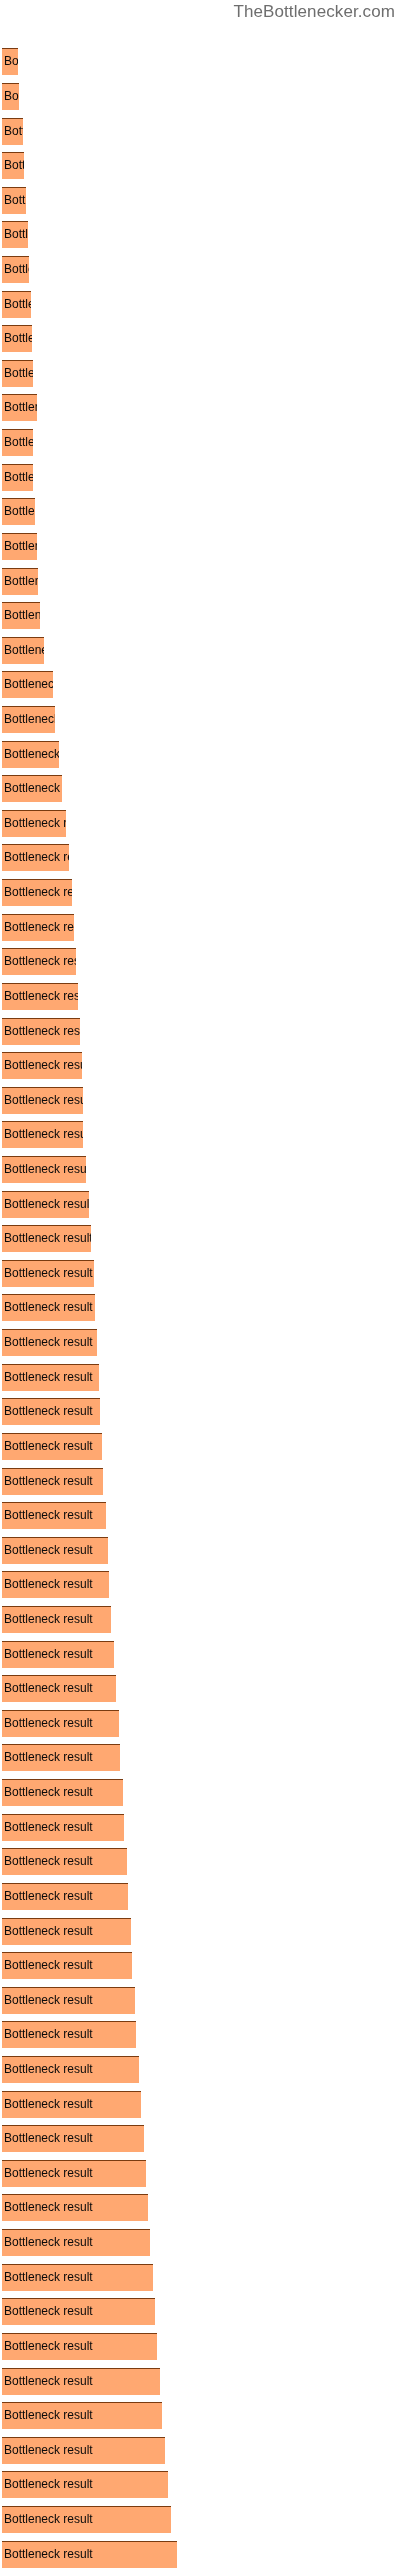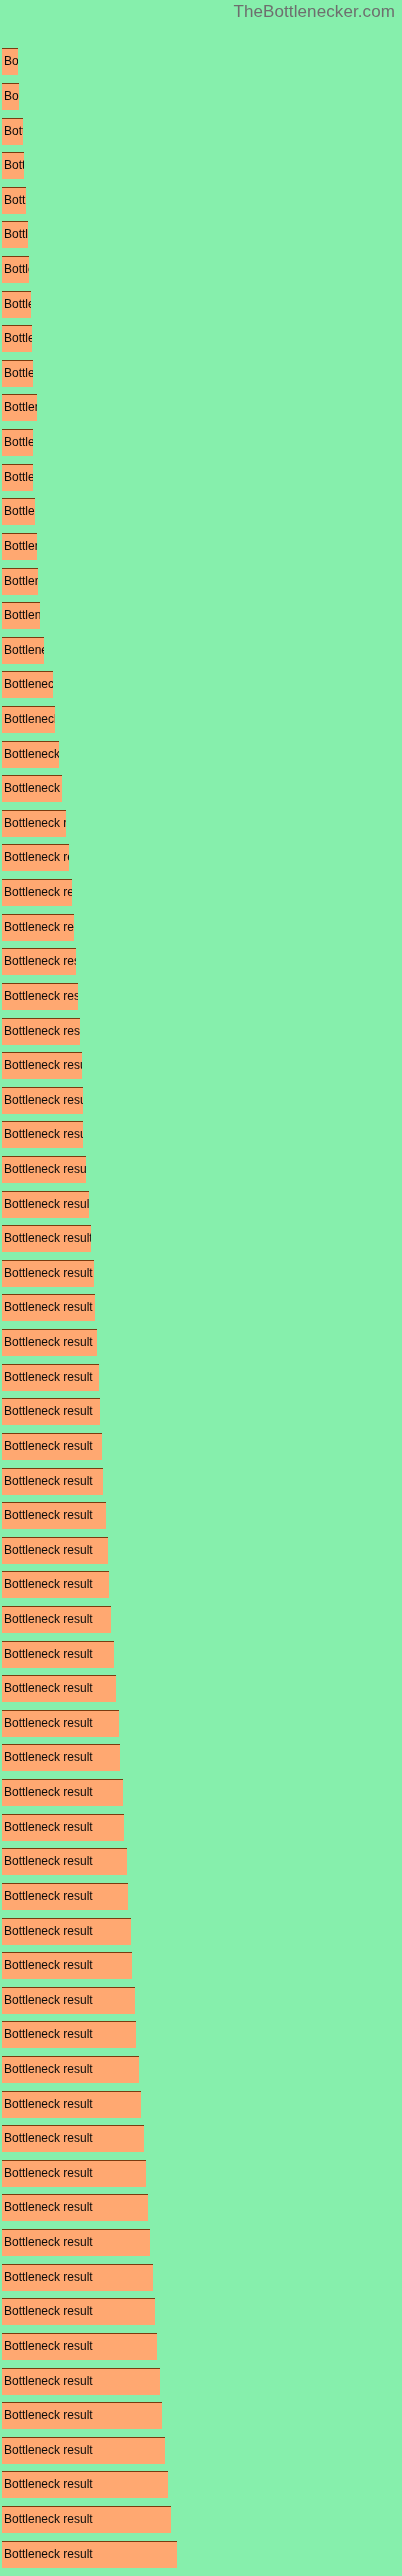--- a/index.html
+++ b/index.html
@@ -67,21 +67,21 @@
     font-family: "Liberation Sans", sans-serif;
     font-size: 12px;
     line-height: 13.7px;
     white-space: nowrap;
     pointer-events: none;
   }
 </style>
 </head>
 <body style="background: rgb(0, 0, 0);">
 
-<div id="chart-root" style="background: #86efac;">
+<div id="chart-root" style="background: #ffffff;">
 
   <div id="watermark" style="color: rgb(110, 110, 110);">TheBottlenecker.com</div>
 
   <div id="bars-layer">
       <div class="bar" style="top: 48px; width: 16px; background: rgb(255, 168, 113); border-top-color: rgb(122, 59, 16);">
         <span class="bar-label" style="color: rgb(10, 10, 10);">Bottleneck result</span>
       </div>
       <div class="bar" style="top: 83px; width: 17px; background: rgb(255, 168, 113); border-top-color: rgb(122, 59, 16);">
         <span class="bar-label" style="color: rgb(10, 10, 10);">Bottleneck result</span>
       </div>

